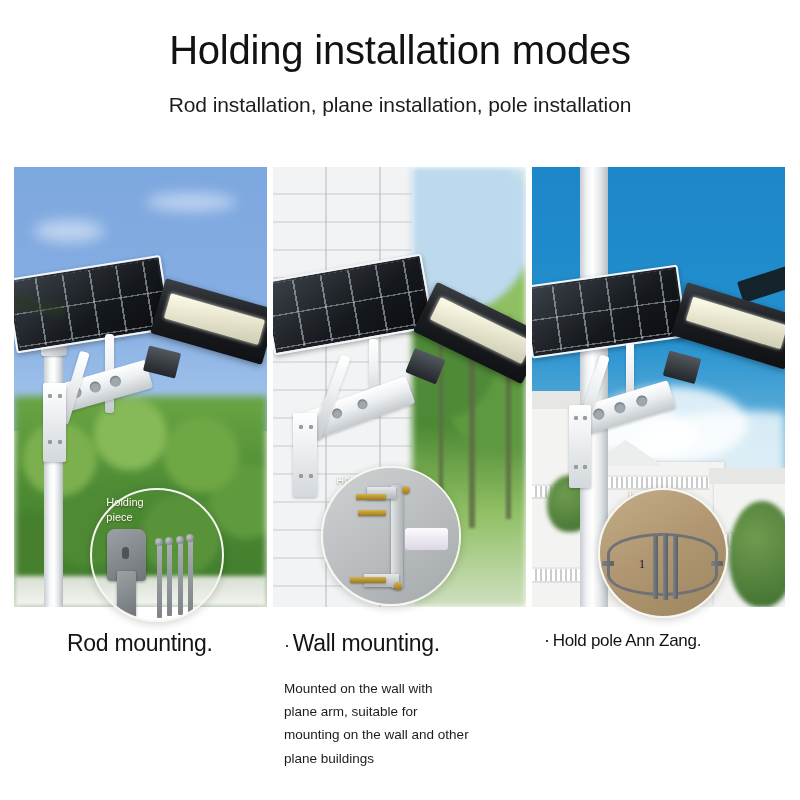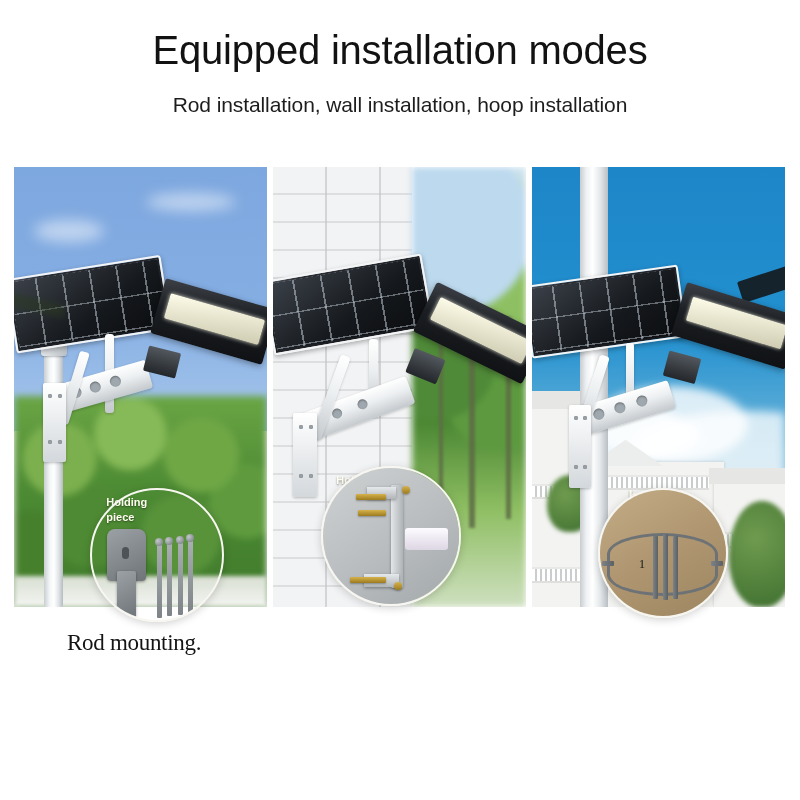--- a/index.html
+++ b/index.html
@@ -230,21 +230,20 @@
     z-index:6;
   }
   .inset-label{
     position:absolute;
     color:#fffdf0;
     font-size:11px;
     line-height:1.35;
     text-shadow:0 1px 2px rgba(0,0,0,.45);
     z-index:3;
     pointer-events:none;
-    font-weight:bold;
   }
   .inset-label.lg{
     font-size:17px;
     letter-spacing:.4px;
   }
   .inset-wood{
     position:absolute; inset:0;
     background:
       repeating-linear-gradient(92deg,
         rgba(0,0,0,.05) 0 9px, rgba(255,255,255,.05) 9px 18px),
@@ -290,21 +289,21 @@
     background: linear-gradient(to right,#7d8286,#5b6064);
     border-radius:1px;
   }
 
   
   .captions{
     position:absolute;
     left:0; top:630px; width:800px; height:170px;
     display:flex;
   }
-  .cap-col{ position:relative;font-family:Liberation Serif, serif; }
+  .cap-col{ position:relative; }
   .cap-col.c1{ width:272px; padding-left:64px; }
   .cap-col.c2{ width:258px; padding-left:12px; }
   .cap-col.c3{ width:270px; padding-left:14px; }
 
   .cap-title{
     font-size:23px;
     font-weight:400;
     color:#141414;
     white-space:nowrap;
     letter-spacing:-.3px;
@@ -316,22 +315,22 @@
     font-size:13.5px;
     line-height:1.72;
     color:#1c1c1c;
     max-width:185px;
   }
   .cap-col.c3 .cap-body{ max-width:192px; }
 </style>
 </head>
 <body>
 
-<div class="page-title">Equipped installation modes</div>
-<div class="page-subtitle">Rod installation, wall installation, hoop installation</div>
+<div class="page-title">Holding installation modes</div>
+<div class="page-subtitle">Rod installation, plane installation, pole installation</div>
 
 <div class="panels">
 
   <div class="panel">
     <div class="panel-img">
       <div class="p1-sky"></div>
       <div class="p1-cloud" style="left:8%;top:12%;width:70px;height:22px;"></div>
       <div class="p1-cloud" style="left:52%;top:6%;width:90px;height:18px;"></div>
       <div class="p1-trees"></div>
       <div class="p1-ground"></div>
@@ -555,17 +554,26 @@
 </div>
 
 <div class="captions">
 
   <div class="cap-col c1">
     <div class="cap-title">
       <span class="cap-dot"></span><span>Rod mounting.</span>
     </div>
   </div>
 
+  <div class="cap-col c2">
+    <div class="cap-title">
+      <span class="cap-dot">·</span><span>Wall mounting.</span>
+    </div>
+    <div class="cap-body">Mounted on the wall with plane arm, suitable for mounting on the wall and other plane buildings</div>
+  </div>
 
   <div class="cap-col c3">
+    <div class="cap-title small">
+      <span class="cap-dot">·</span><span>Hold pole Ann Zang.</span>
+    </div>
   </div>
 
 </div>
 
 </body></html>

